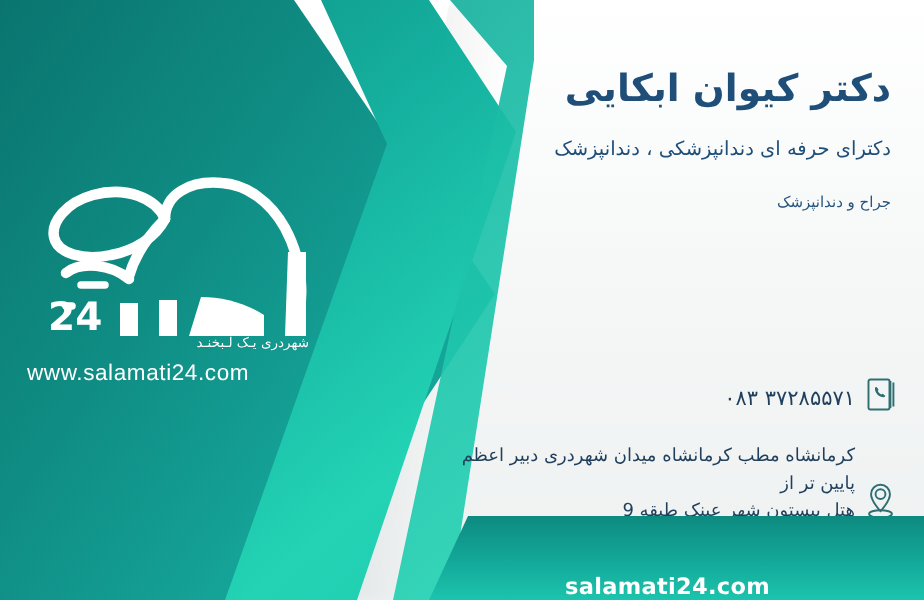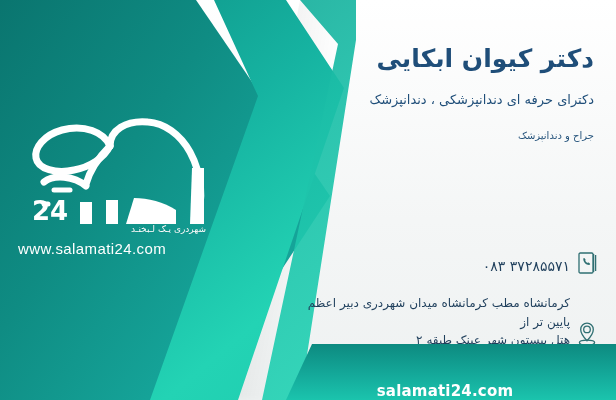--- a/index.html
+++ b/index.html
@@ -173,21 +173,21 @@
     <div class="c-row">
       <div class="c-ico">
         <svg width="24" height="27" viewBox="0 0 24 27" fill="none" stroke="#2f6f72" stroke-width="1.3">
           <path d="M12 2.2c-3.5 0-6.3 2.8-6.3 6.3 0 4.6 6.3 11.3 6.3 11.3s6.3-6.7 6.3-11.3c0-3.5-2.8-6.3-6.3-6.3z"></path>
           <circle cx="12" cy="8.4" r="3.3"></circle>
           <ellipse cx="12" cy="21.6" rx="7.6" ry="2.5"></ellipse>
         </svg>
       </div>
       <div class="c-text c-addr">
         <span>کرمانشاه مطب کرمانشاه میدان شهردری دبیر اعظم پایین تر از</span>
-        <span>هتل بیستون شهر عینک طبقه ۲</span>
+        <span>هتل بیستون شهر عینک طبقه 9</span>
       </div>
     </div>
 
   </div>
 
   <div class="footer-bar">
     <div class="site">salamati24.com</div>
   </div>
 
 </div>

